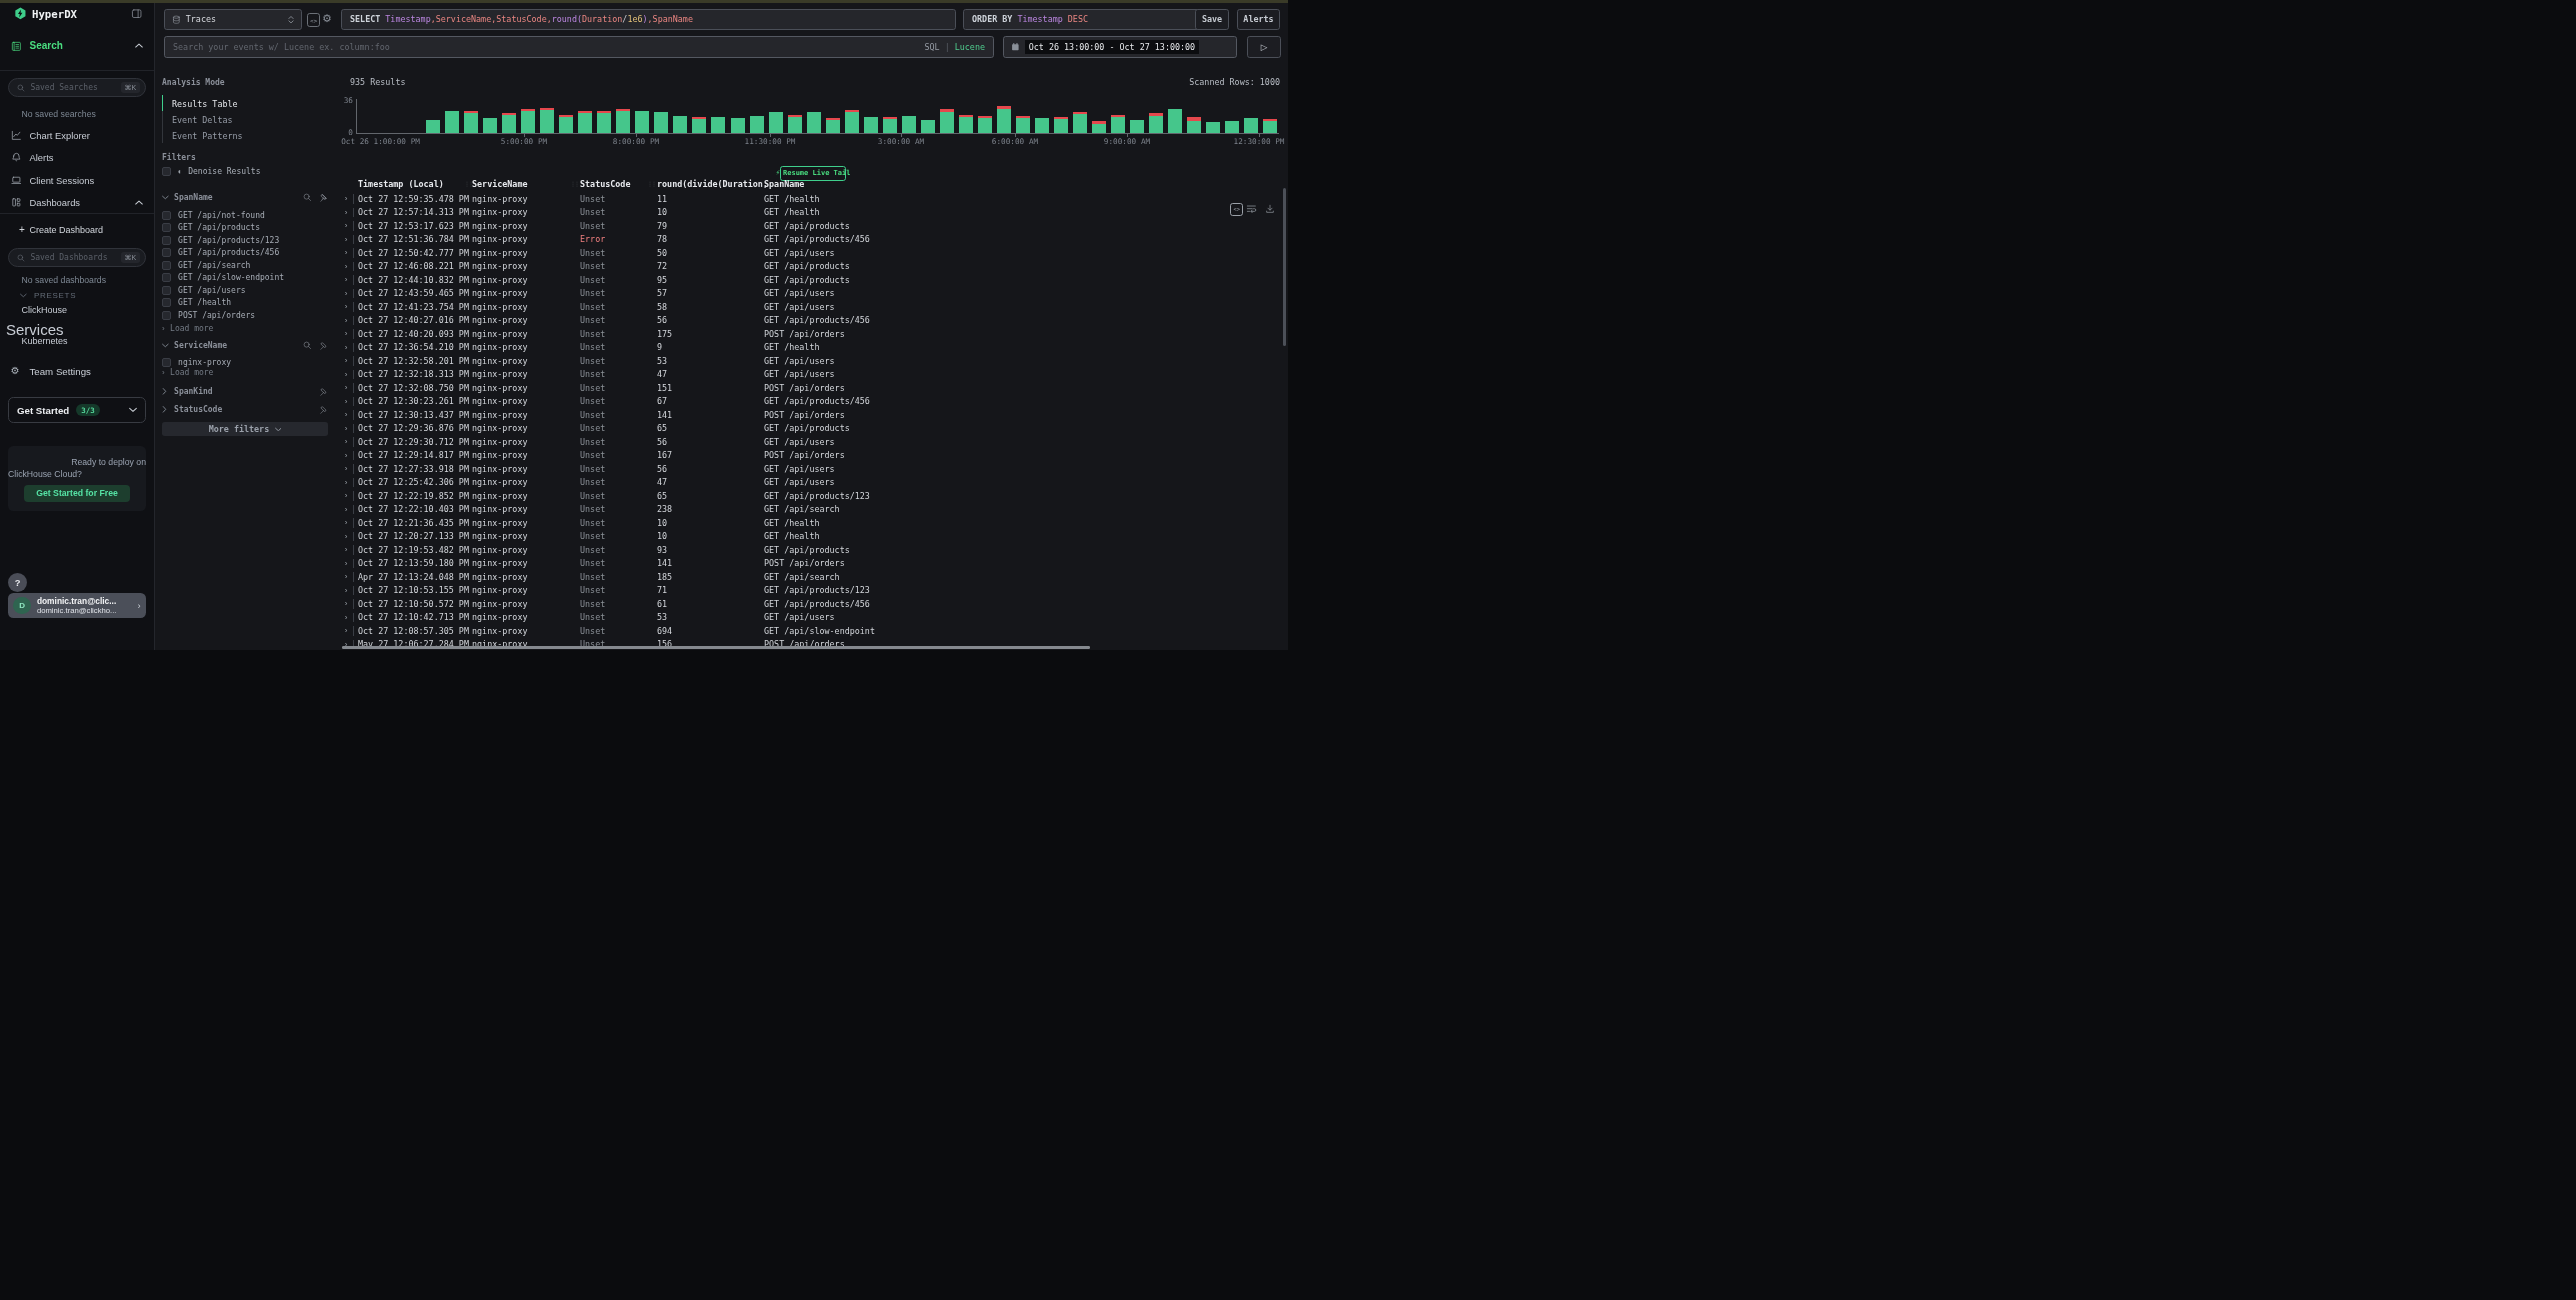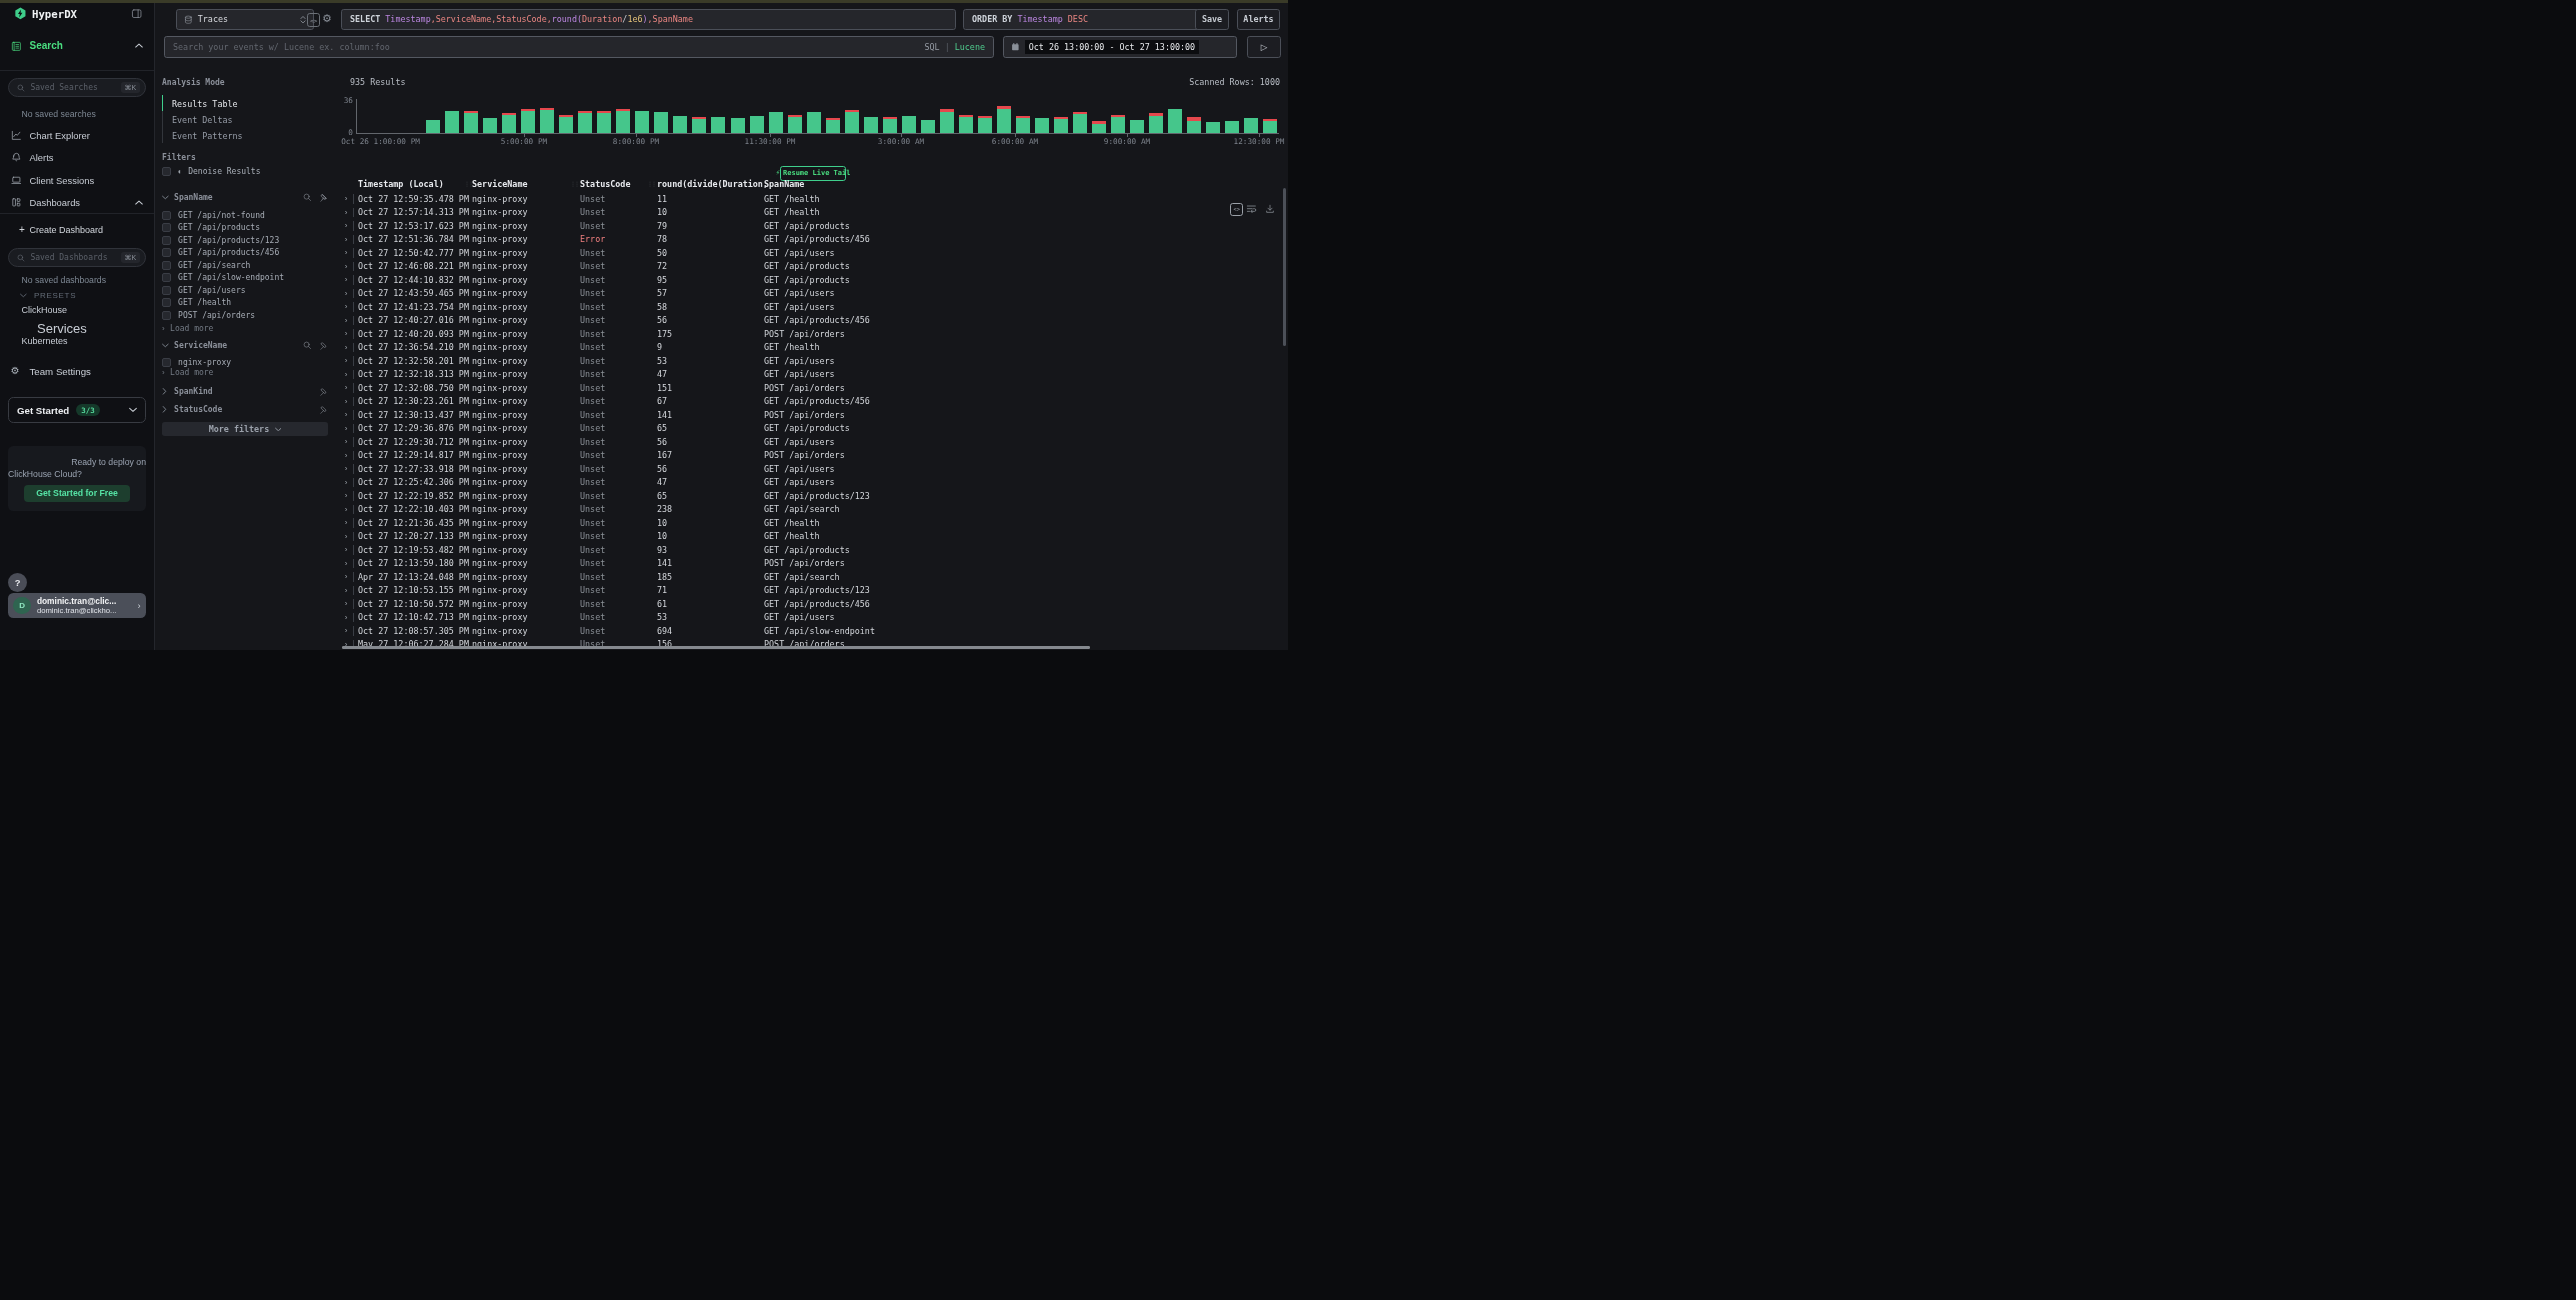--- a/index.html
+++ b/index.html
@@ -156,21 +156,21 @@
   </div>
   <div class="abs muted" style="left:21.5px;top:275px;">No saved dashboards</div>
 
   <div class="abs" style="left:20px;top:293px;">
     <svg width="6.7" height="4.7" viewBox="0 0 12 8" class="icn" style="stroke:#646c78;">
         <polyline points="1,2 6,6.5 11,2"></polyline>
       </svg>
   </div>
   <div class="abs sans" style="left:34px;top:291px;font-size:8px;letter-spacing:0.7px;color:#646c78;">PRESETS</div>
   <div class="abs navlabel" style="left:21.5px;top:305px;font-size:9px;">ClickHouse</div>
-  <div class="abs navlabel" style="left:37px;top:321px;font-size:13px;">Services</div>
+  <div class="abs navlabel" style="left:6px;top:321px;font-size:15px;">Services</div>
   <div class="abs navlabel" style="left:21.5px;top:336px;font-size:9px;">Kubernetes</div>
 
   <div class="abs" style="left:10.7px;top:366px;color:#a9b0b8;font-size:10px;line-height:10px;">⚙</div>
   <div class="abs navlabel" style="left:29.5px;top:366px;font-size:9.7px;text-align:right;">Team Settings</div>
 
   <div class="abs" style="left:8px;top:397px;width:138px;height:26px;border:0.7px solid #383b42;border-radius:5.4px;box-sizing:border-box;display:flex;align-items:center;padding:0 8px;gap:6.7px;">
     <span class="sans" style="font-size:9.7px;font-weight:bold;color:#eceef1;">Get Started</span>
     <span class="mono" style="background:#15392a;color:#55d99c;font-size:7.4px;font-weight:bold;border-radius:6px;padding:1.3px 5.4px;">3/3</span>
     <span style="margin-left:auto;">
       <svg width="8" height="5.4" viewBox="0 0 12 8" class="icn" style="stroke:#c7ccd3;">
@@ -190,21 +190,21 @@
   <div class="abs" style="left:8px;top:593px;width:138px;height:25px;background:#4b4f59;border-radius:5.4px;display:flex;align-items:center;padding:0 5.4px;box-sizing:border-box;gap:6px;">
     <span style="width:17.5px;height:17.5px;border-radius:50%;background:#2f6450;display:flex;align-items:center;justify-content:center;color:#8ee6c0;font-weight:bold;font-size:8px;flex:none;">D</span>
     <span style="min-width:0;">
       <span class="sans" style="display:block;font-size:8.4px;font-weight:bold;color:#f2f3f5;white-space:nowrap;">dominic.tran@clic...</span>
       <span class="sans" style="display:block;font-size:7.7px;color:#dfe2e8;white-space:nowrap;">dominic.tran@clickho...</span>
     </span>
     <span style="margin-left:auto;color:#cdd2d9;font-size:9.4px;">›</span>
   </div>
 </aside>
 
-<div class="abs box" style="left:176px;top:8.7px;width:138px;height:21.5px;display:flex;align-items:center;padding:0 6.7px;gap:5.4px;">
+<div class="abs box" style="left:164px;top:8.7px;width:138px;height:21.5px;display:flex;align-items:center;padding:0 6.7px;gap:5.4px;">
   <svg width="8.7" height="9.4" viewBox="0 0 24 24" class="icn" style="stroke:#9aa0a8;">
       <ellipse cx="12" cy="5" rx="8" ry="3"></ellipse>
       <path d="M4 5v14c0 1.7 3.6 3 8 3s8-1.3 8-3V5"></path>
       <path d="M4 12c0 1.7 3.6 3 8 3s8-1.3 8-3"></path>
     </svg>
   <span class="mono" style="font-size:8.4px;color:#d8dadf;">Traces</span>
   <span style="margin-left:auto;">
     <svg width="6" height="9.4" viewBox="0 0 10 16" class="icn" style="stroke:#8a8f96;">
         <polyline points="1.5,6 5,2.5 8.5,6"></polyline>
         <polyline points="1.5,10 5,13.5 8.5,10"></polyline>

